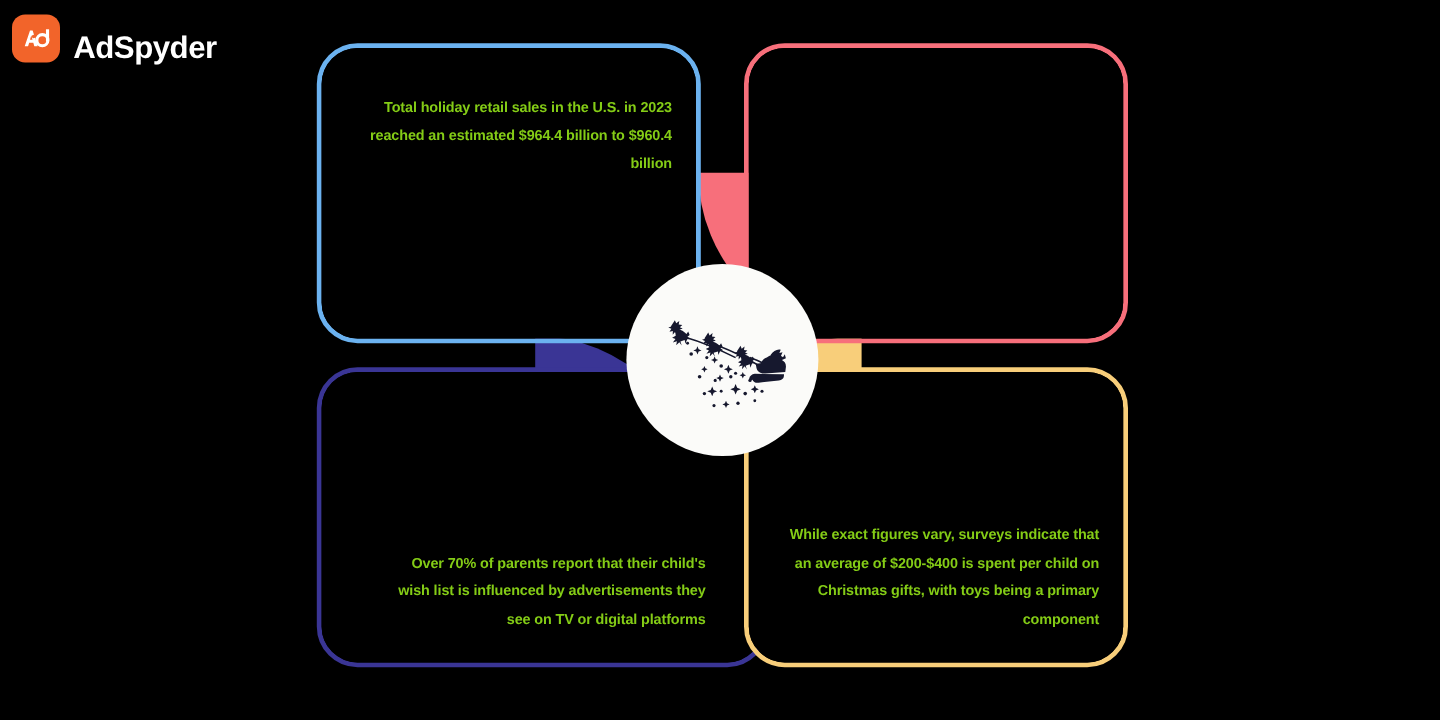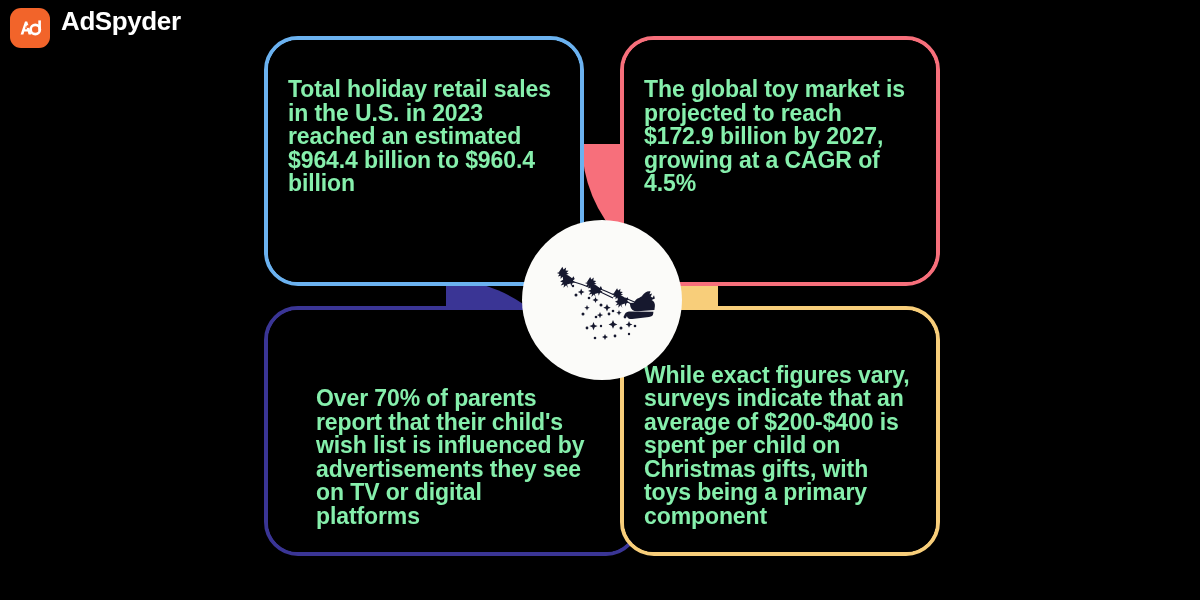--- a/index.html
+++ b/index.html
@@ -14,21 +14,21 @@
     font-family: "Liberation Sans", sans-serif;
     position: relative;
   }
 
   
   .brand {
     position: absolute;
     left: 10px;
     top: 8px;
     display: flex;
-    align-items: flex-start;
+    align-items: flex-end;
     gap: 11px;
     height: 44px;
     text-decoration: underline;
   }
   .brand-mark {
     width: 40px;
     height: 40px;
     border-radius: 11px;
     background: #F2642A;
     display: flex;
@@ -91,25 +91,25 @@
     display: flex;
     align-items: center;
     justify-content: center;
   }
   .card-tl { left: 0;     top: 0;   width: 320px; height: 250px; }
   .card-tr { left: 356px; top: 0;   width: 320px; height: 250px; }
   .card-bl { left: 0;     top: 270px; width: 376px; height: 250px; }
   .card-br { left: 356px; top: 270px; width: 320px; height: 250px; }
 
   .card-text {
-    color: #86efac;
-    font-size: 23px;
+    color: #84cc16;
+    font-size: 12px;
     font-weight: bold;
     line-height: 23.5px;
-    text-align: left;
+    text-align: right;
     width: 272px;
     letter-spacing: -0.1px;
     position: relative;
     z-index: 4;
   }
   .card-tl .card-text,
   .card-tr .card-text { align-self: flex-start; margin-top: 38px; }
   .card-bl .card-text,
   .card-br .card-text { align-self: flex-end; margin-bottom: 24px; }
 
@@ -160,21 +160,20 @@
   <div class="wedge wedge-bl" style="--wc:#3A3595"></div>
   <div class="wedge wedge-br" style="--wc:#F8CE7A"></div>
 
   <div class="card card-tl" style="--c:#6BB2F0">
     <div class="card-inner-mask"></div>
     <div class="card-text">Total holiday retail sales in the U.S. in 2023 reached an estimated $964.4 billion to $960.4 billion</div>
   </div>
 
   <div class="card card-tr" style="--c:#F76F7B">
     <div class="card-inner-mask"></div>
-    <div class="card-text">The global toy market is projected to reach $172.9 billion by 2027, growing at a CAGR of 4.5%</div>
   </div>
 
   <div class="card card-bl" style="--c:#3A3595">
     <div class="card-inner-mask"></div>
     <div class="card-text">Over 70% of parents report that their child's wish list is influenced by advertisements they see on TV or digital platforms</div>
   </div>
 
   <div class="card card-br" style="--c:#F8CE7A">
     <div class="card-inner-mask"></div>
     <div class="card-text">While exact figures vary, surveys indicate that an average of $200-$400 is spent per child on Christmas gifts, with toys being a primary component</div>

